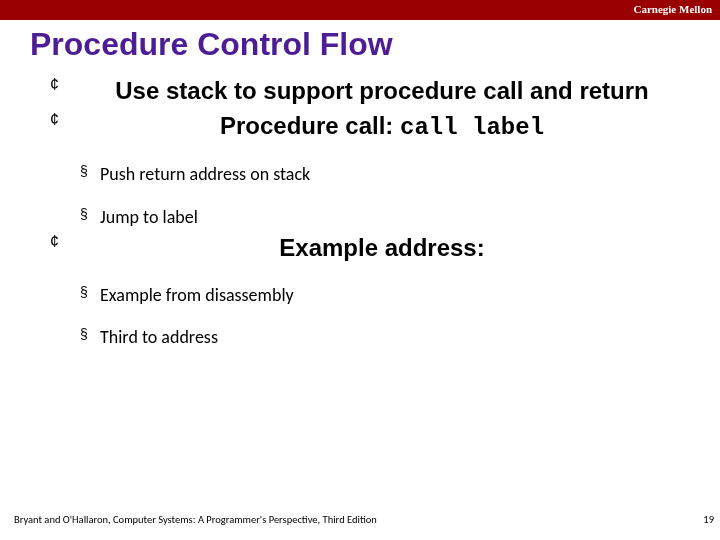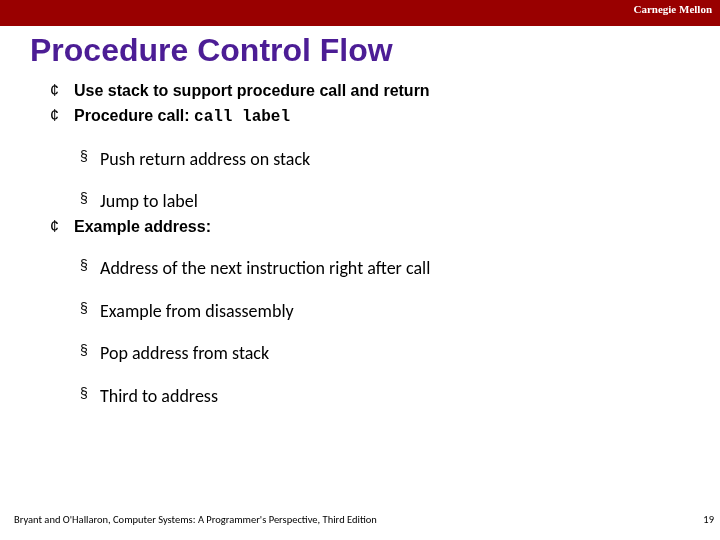--- a/index.html
+++ b/index.html
@@ -7,21 +7,21 @@
     padding: 0;
     width: 720px;
     height: 540px;
     background: #ffffff;
     font-family: Calibri, Arial, sans-serif;
     overflow: hidden;
     position: relative;
   }
   .red-bar {
     background: #990000;
-    height: 26px;
+    height: 20px;
     width: 100%;
     text-align: right;
     padding: 0 8px;
     box-sizing: border-box;
     color: #ffffff;
     font-weight: bold;
     font-size: 11px;
     line-height: 18px;
     font-family: "Times New Roman", serif;
   }
@@ -34,24 +34,25 @@
   }
   .content {
     margin-left: 50px;
     margin-right: 30px;
   }
   .lvl1 {
     position: relative;
     padding-left: 24px;
     font-family: Arial, Helvetica, sans-serif;
     font-weight: bold;
-    font-size: 16px;
+    font-size: 24px;
     color: #000000;
     margin-top: 4px;
     line-height: 1.3;
+    text-align: center;
   }
   .lvl1::before {
     content: "¢";
     position: absolute;
     left: 0;
     top: 0;
     font-size: 16px;
     font-weight: normal;
     font-family: Arial, sans-serif;
   }
@@ -109,24 +110,22 @@
 
   <div class="lvl1">
     <span>Procedure call: </span><span class="mono">call label</span>
   </div>
   <div class="lvl2">Push return address on stack</div>
   <div class="lvl2">
     <span>Jump to </span><span>label</span>
   </div>
 
   <div class="lvl1">Example address:</div>
-  <div class="lvl2">Address of the next instruction right after call</div>
   <div class="lvl2">Example from disassembly</div>
 
-  <div class="lvl2">Pop address from stack</div>
   <div class="lvl2">Third to address</div>
 
 </div>
 
 <div class="footer">
   <span class="footer-text">Bryant and O'Hallaron, Computer Systems: A Programmer's Perspective, Third Edition</span>
   <span class="page-num">19</span>
 </div>
 
 </body></html>

